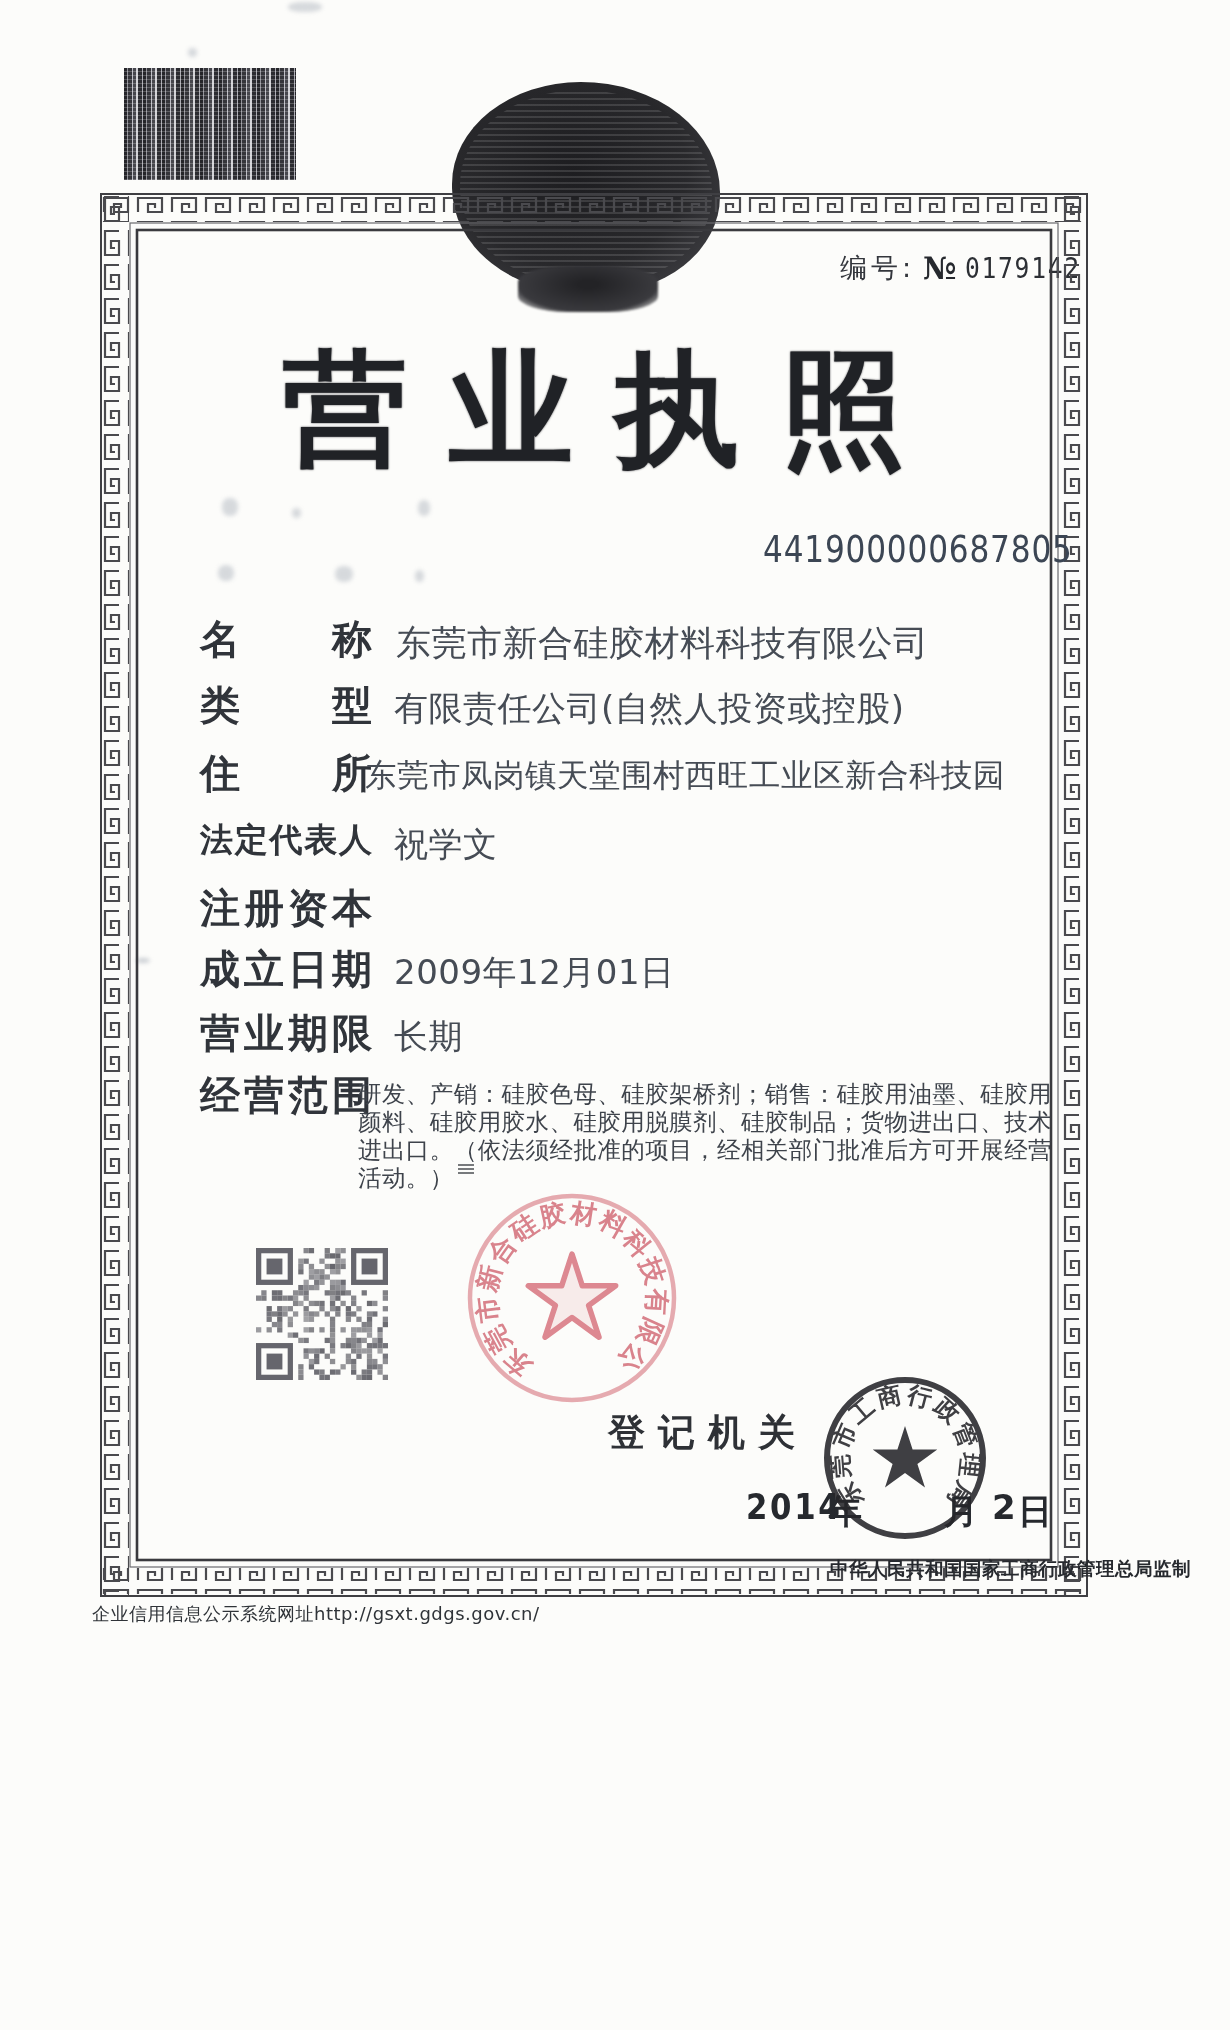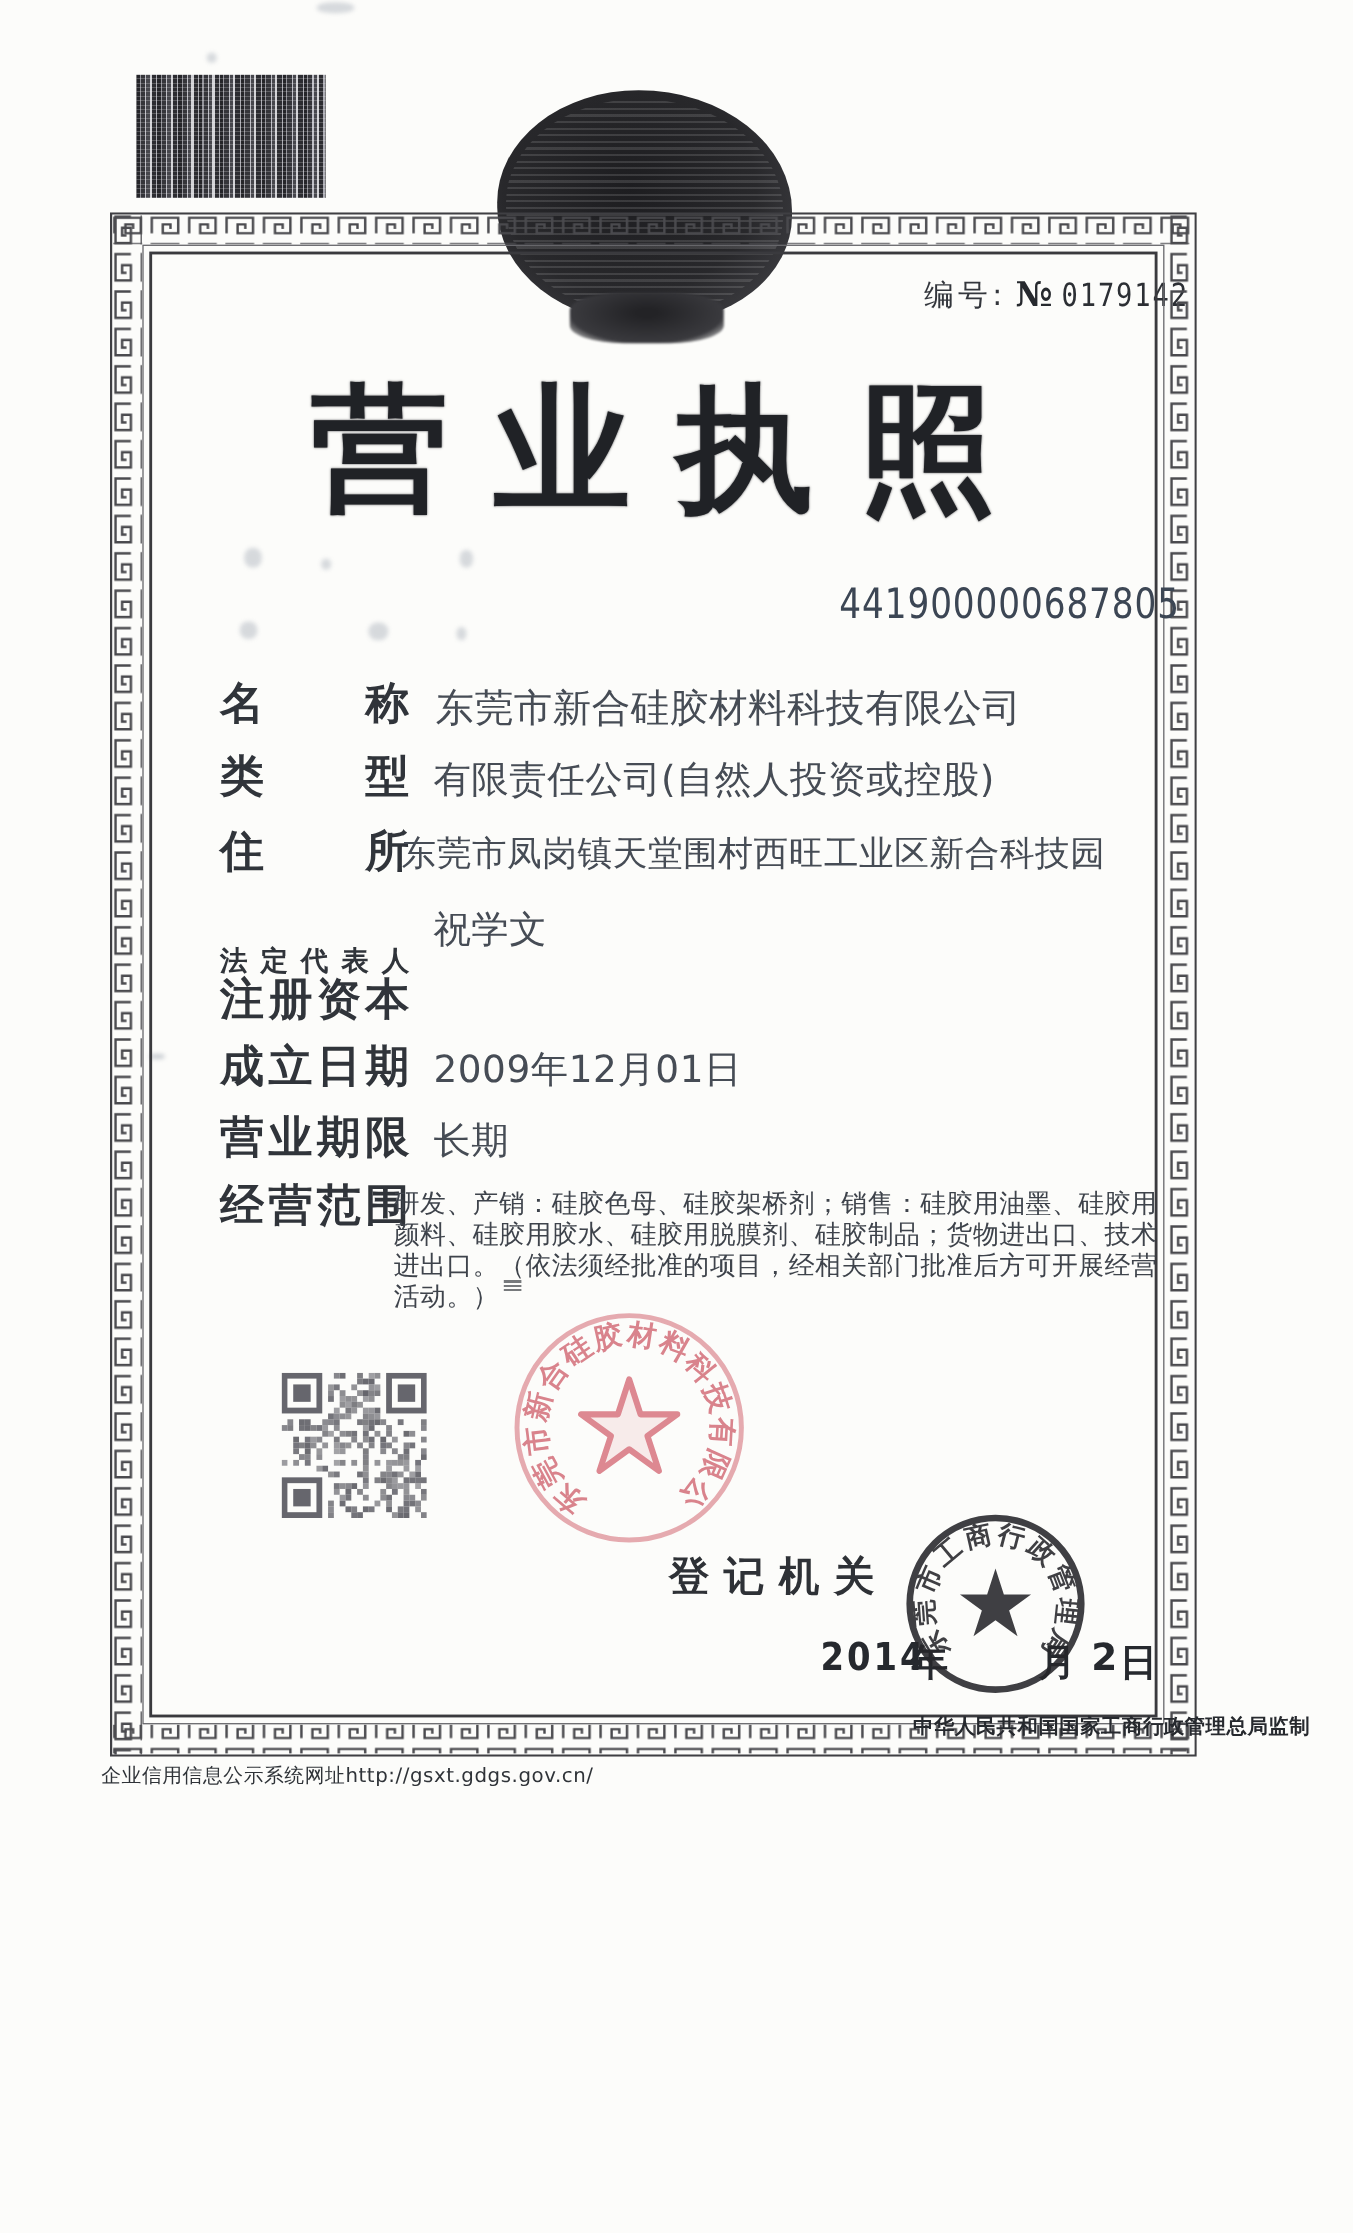--- a/index.html
+++ b/index.html
@@ -35,21 +35,21 @@
     text-shadow:0 0 2px rgba(20,20,25,.85);}
 
   
   .reglabel{position:absolute;left:621px;top:533px;font-size:34px;letter-spacing:9px;color:#34383e;font-weight:600;}
   .regval{position:absolute;left:763px;top:527px;font-size:38px;color:#3c4654;
     transform:scaleX(.82);transform-origin:left;letter-spacing:1px;}
 
   
   .flabel{position:absolute;left:200px;width:172px;font-size:40px;font-weight:600;color:#30343a;
     text-align:justify;text-align-last:justify;text-justify:inter-character;white-space:nowrap0;}
-  .flabel.l5{font-size:25px;letter-spacing:0;margin-top:39px;}
+  .flabel.l5{font-size:33px;letter-spacing:0;}
   .fvalue{position:absolute;left:394px;font-size:34px;color:#464c55;letter-spacing:.5px;white-space:nowrap;}
   .fvalue.vname{left:396px;font-size:35px;}
   .fvalue.vaddr{left:365px;font-size:31.5px;}
   .fvalue.vscope{left:358px;top:1080px;width:694px;font-size:23.5px;line-height:28px;
     letter-spacing:.4px;white-space:normal;text-align:justify;color:#3e434b;}
 
   
   .seal{position:absolute;z-index:5;}
   .red-seal{left:462px;top:1188px;opacity:.82;}
   .black-seal{left:810px;top:1363px;opacity:.88;}

